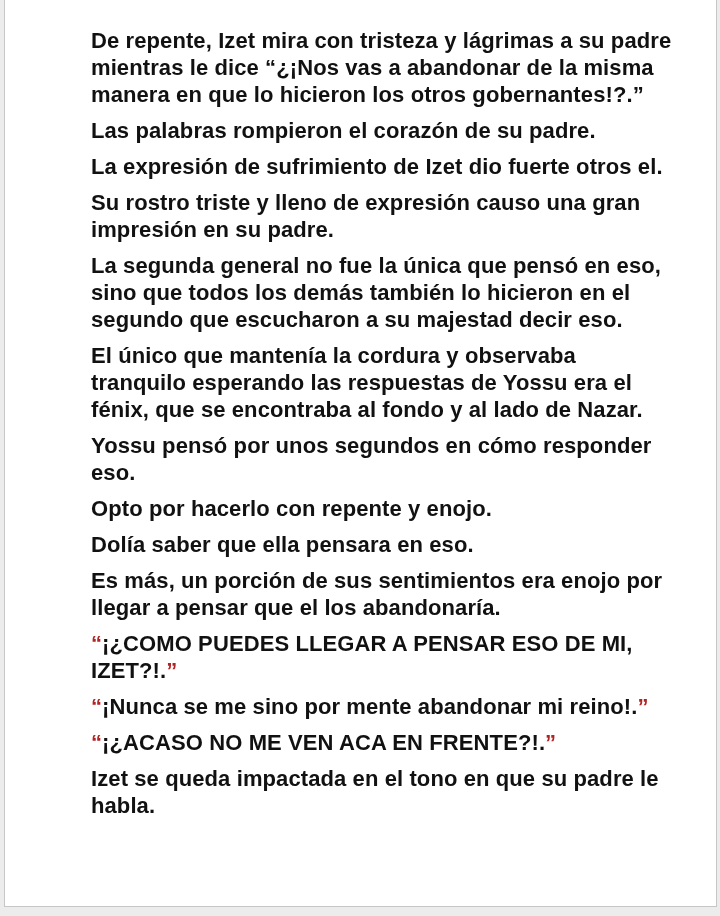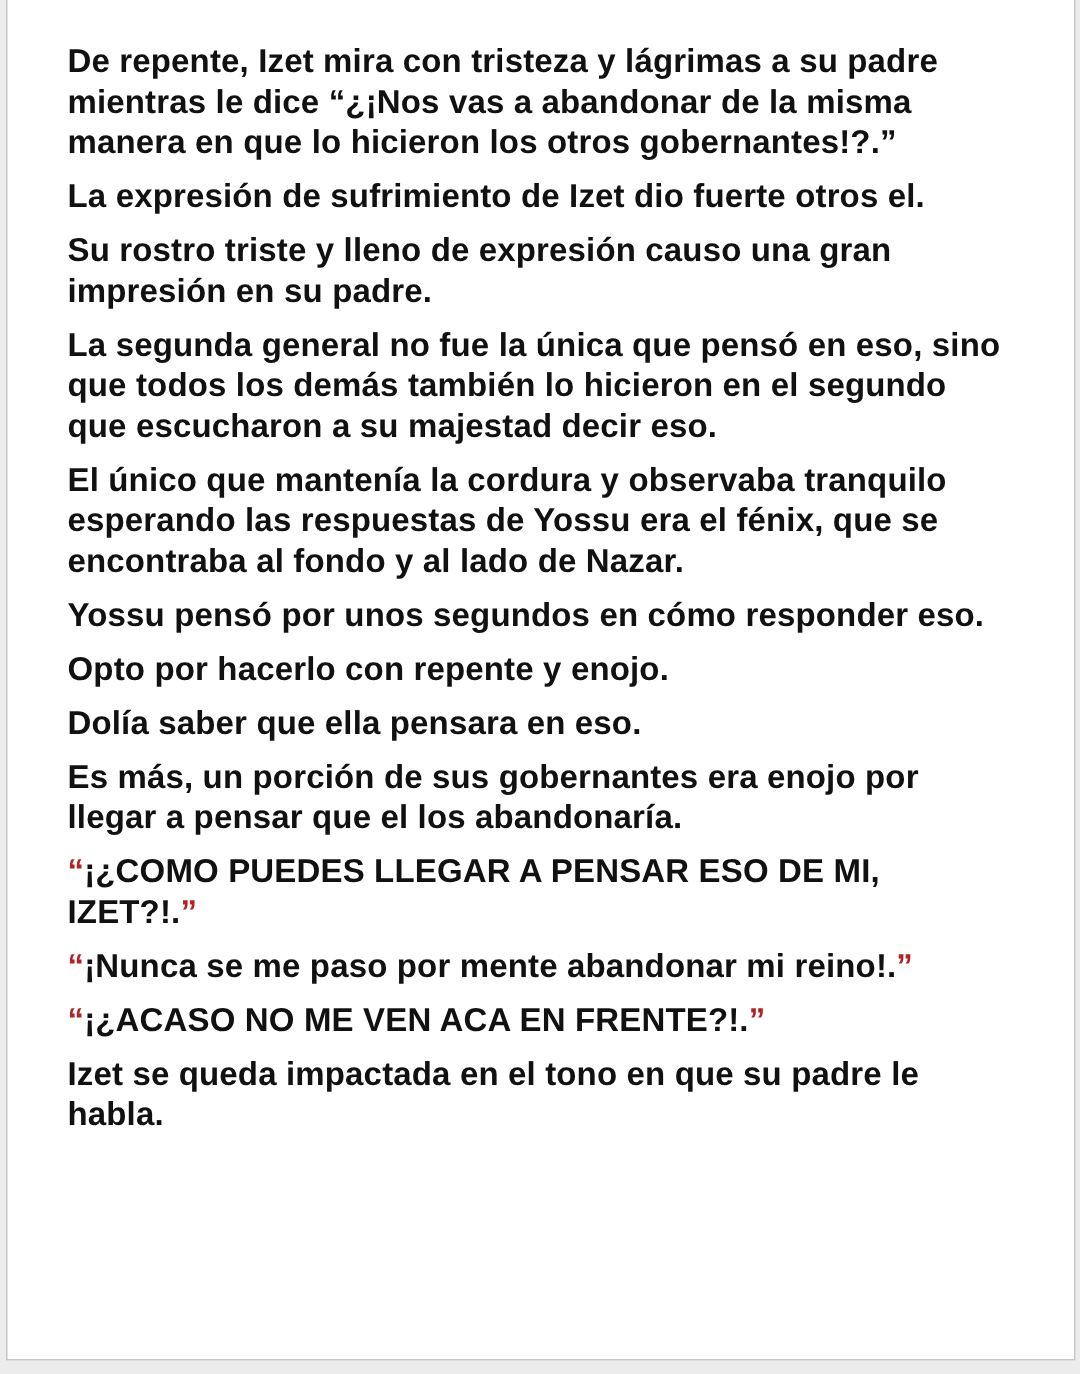--- a/index.html
+++ b/index.html
@@ -15,20 +15,21 @@
   }
   .page {
     box-sizing: border-box;
     position: absolute;
     left: 4px;
     top: -1px;
     width: 713px;
     height: 908px;
     background: #ffffff;
     border: 1px solid var(--border-color, #c6c6c6);
+    padding-left: 46px;
   }
   .article {
     padding: 27px 42px 0 40px;
   }
   .article p {
     margin: 0 0 9px 0;
     font-size: 22px;
     line-height: 27px;
     font-weight: bold;
     color: var(--text-color, #111111);
@@ -37,26 +38,27 @@
   .article p .q {
     color: var(--quote-color, #b22424);
   }
 </style>
 </head>
 <body style="background: rgb(236, 236, 236);">
 
 <div class="page">
   <div class="article" id="article">
       <p>De repente, Izet mira con tristeza y lágrimas a su padre mientras le dice “¿¡Nos vas a abandonar de la misma manera en que lo hicieron los otros gobernantes!?.”</p>
+      <p>Las palabras rompieron el corazón de su padre.</p>
       <p>La expresión de sufrimiento de Izet dio fuerte otros el.</p>
       <p>Su rostro triste y lleno de expresión causo una gran impresión en su padre.</p>
       <p>La segunda general no fue la única que pensó en eso, sino que todos los demás también lo hicieron en el segundo que escucharon a su majestad decir eso.</p>
       <p>El único que mantenía la cordura y observaba tranquilo esperando las respuestas de Yossu era el fénix, que se encontraba al fondo y al lado de Nazar.</p>
       <p>Yossu pensó por unos segundos en cómo responder eso.</p>
       <p>Opto por hacerlo con repente y enojo.</p>
       <p>Dolía saber que ella pensara en eso.</p>
-      <p>Es más, un porción de sus gobernantes era enojo por llegar a pensar que el los abandonaría.</p>
+      <p>Es más, un porción de sus sentimientos era enojo por llegar a pensar que el los abandonaría.</p>
       <p><span class="q">“</span><span>¡¿COMO PUEDES LLEGAR A PENSAR ESO DE MI, IZET?!.</span><span class="q">”</span></p>
-      <p><span class="q">“</span><span>¡Nunca se me paso por mente abandonar mi reino!.</span><span class="q">”</span></p>
+      <p><span class="q">“</span><span>¡Nunca se me sino por mente abandonar mi reino!.</span><span class="q">”</span></p>
       <p><span class="q">“</span><span>¡¿ACASO NO ME VEN ACA EN FRENTE?!.</span><span class="q">”</span></p>
       <p>Izet se queda impactada en el tono en que su padre le habla.</p>
     </div>
 </div>
 
 </body></html>

